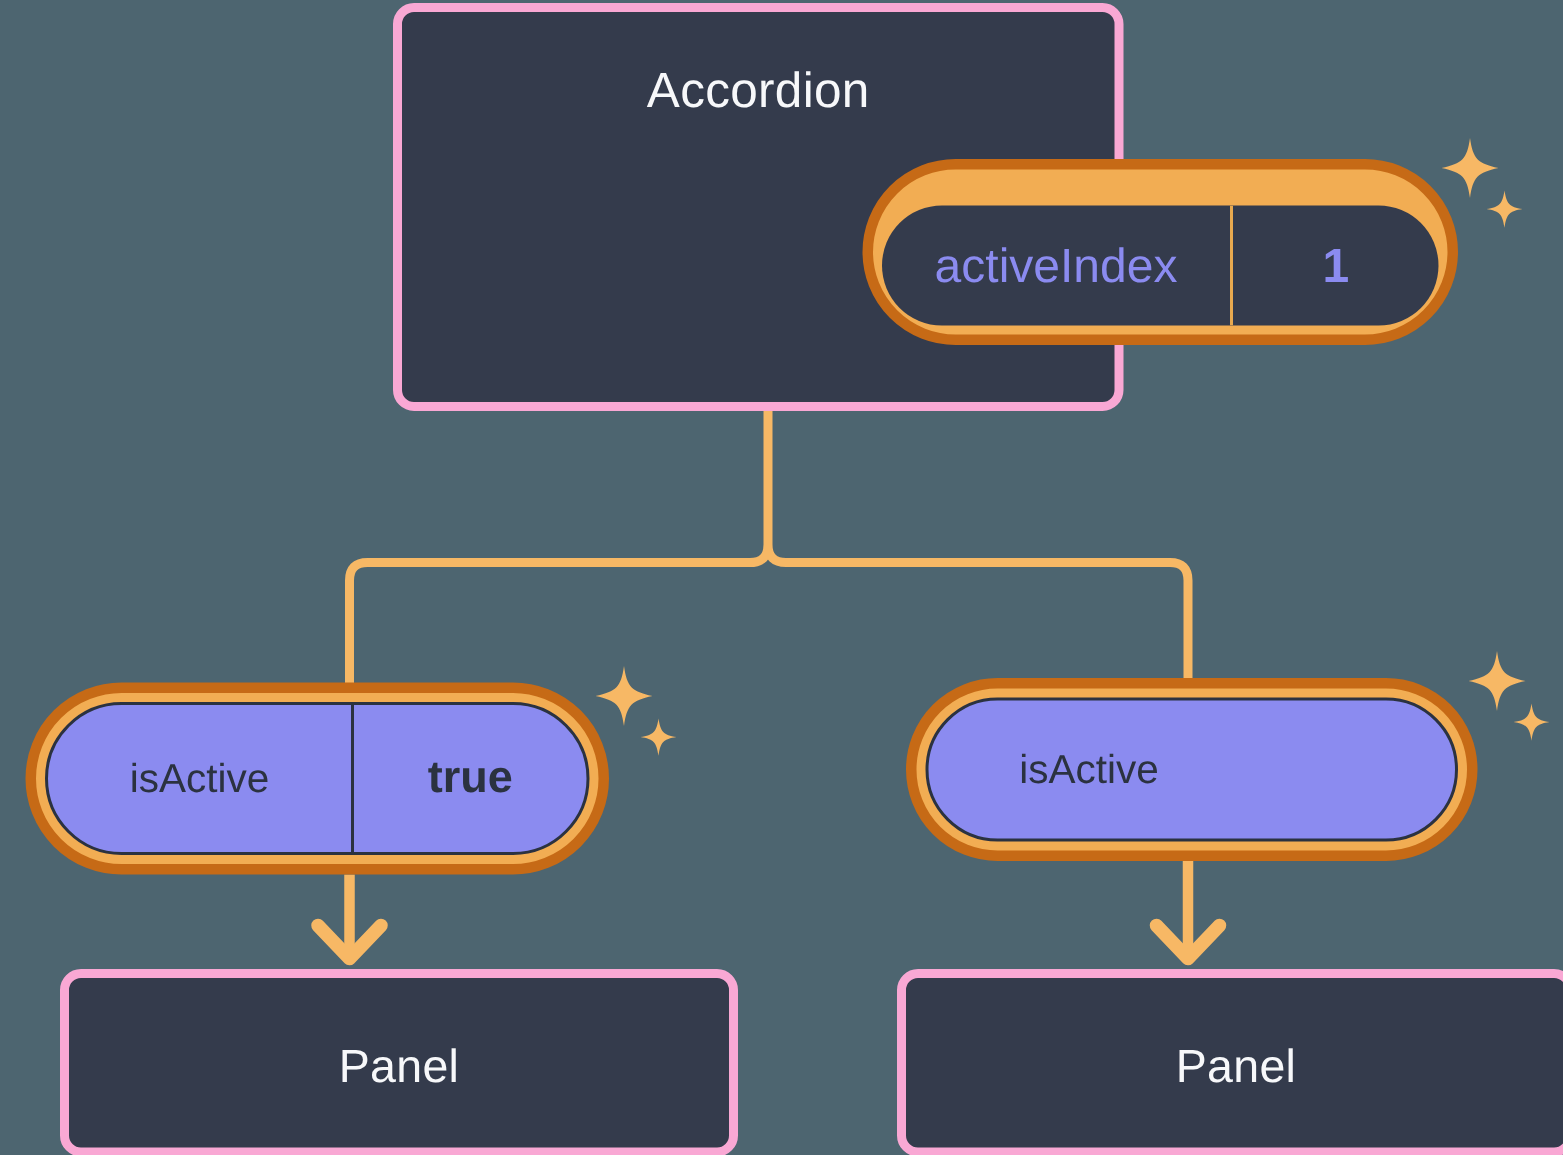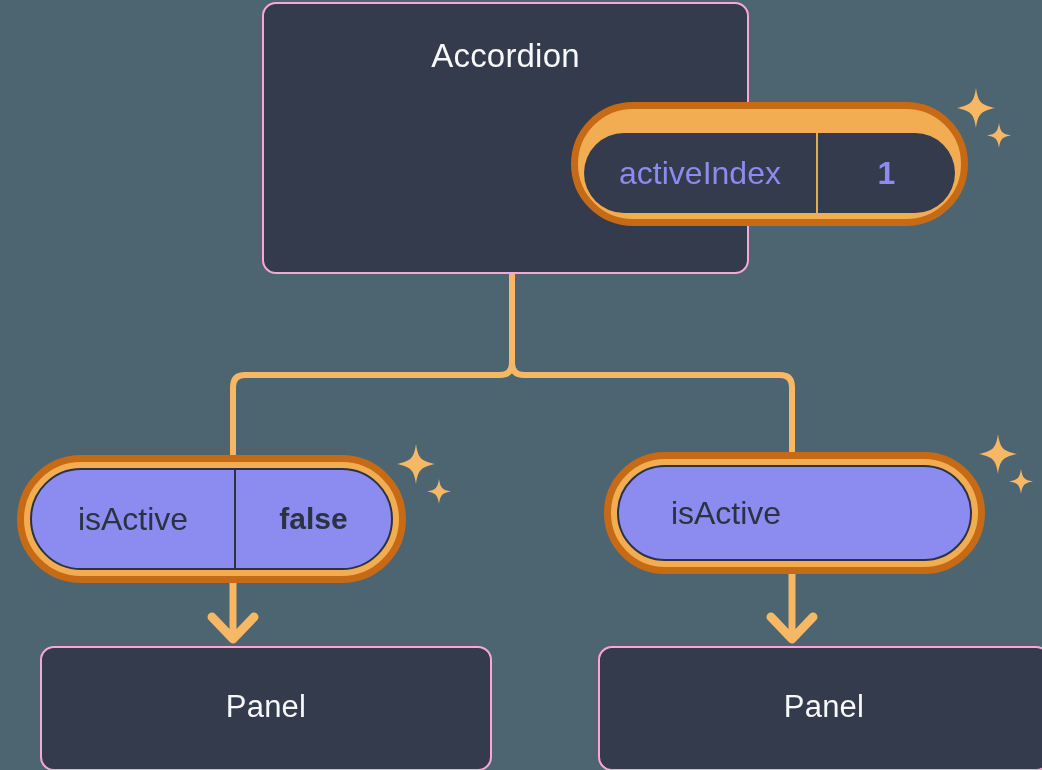--- a/index.html
+++ b/index.html
@@ -27,21 +27,21 @@
     width: 1042px;
     height: 770px;
     pointer-events: none;
   }
 
   
   .comp-card {
     position: absolute;
     box-sizing: border-box;
     background: #343b4c;
-    border: 2px solid #f9a8d4;
+    border: 6px solid #f9a8d4;
     border-radius: 14px;
   }
   .comp-title {
     color: #f7f8fa;
     font-size: 33px;
     font-weight: 400;
     letter-spacing: 0.2px;
     text-align: center;
     white-space: nowrap;
   }
@@ -119,21 +119,21 @@
     border-left: 2px solid #e8a94f;
   }
 
   
   .pill-purple .state-inner {
     background: #8b8bf0;
     border: 2px solid #2b3240;
   }
   .pill-purple .state-key {
     color: #2b3240;
-    font-size: 32px;
+    font-size: 27px;
     font-weight: 400;
   }
   .pill-purple .state-val {
     color: #2b3240;
     font-size: 30px;
     font-weight: 700;
     border-left: 2px solid #2b3240;
   }
 
   
@@ -213,21 +213,21 @@
       <svg width="56" height="66" viewBox="0 0 56 66">
         <path d="M20 0 C22 14 25 17 39 20 C25 23 22 26 20 40 C18 26 15 23 1 20 C15 17 18 14 20 0 Z" fill="#f7b865"></path>
         <path d="M43 35 C44.4 44 46.2 46 55 47.4 C46.2 48.8 44.4 50.8 43 59.8 C41.6 50.8 39.8 48.8 31 47.4 C39.8 46 41.6 44 43 35 Z" fill="#f7b865"></path>
       </svg>
     </div>
   </div>
 
   <div id="pill-isactive-left" class="state-pill pill-purple">
     <div class="state-inner">
       <div class="state-key">isActive</div>
-      <div class="state-val">false</div>
+      <div class="state-val">true</div>
     </div>
   </div>
 
   <div id="sparkles-left-state" class="sparkle-group">
     <svg width="56" height="66" viewBox="0 0 56 66">
       <path d="M20 0 C22 14 25 17 39 20 C25 23 22 26 20 40 C18 26 15 23 1 20 C15 17 18 14 20 0 Z" fill="#f7b865"></path>
       <path d="M43 35 C44.4 44 46.2 46 55 47.4 C46.2 48.8 44.4 50.8 43 59.8 C41.6 50.8 39.8 48.8 31 47.4 C39.8 46 41.6 44 43 35 Z" fill="#f7b865"></path>
     </svg>
   </div>
 

